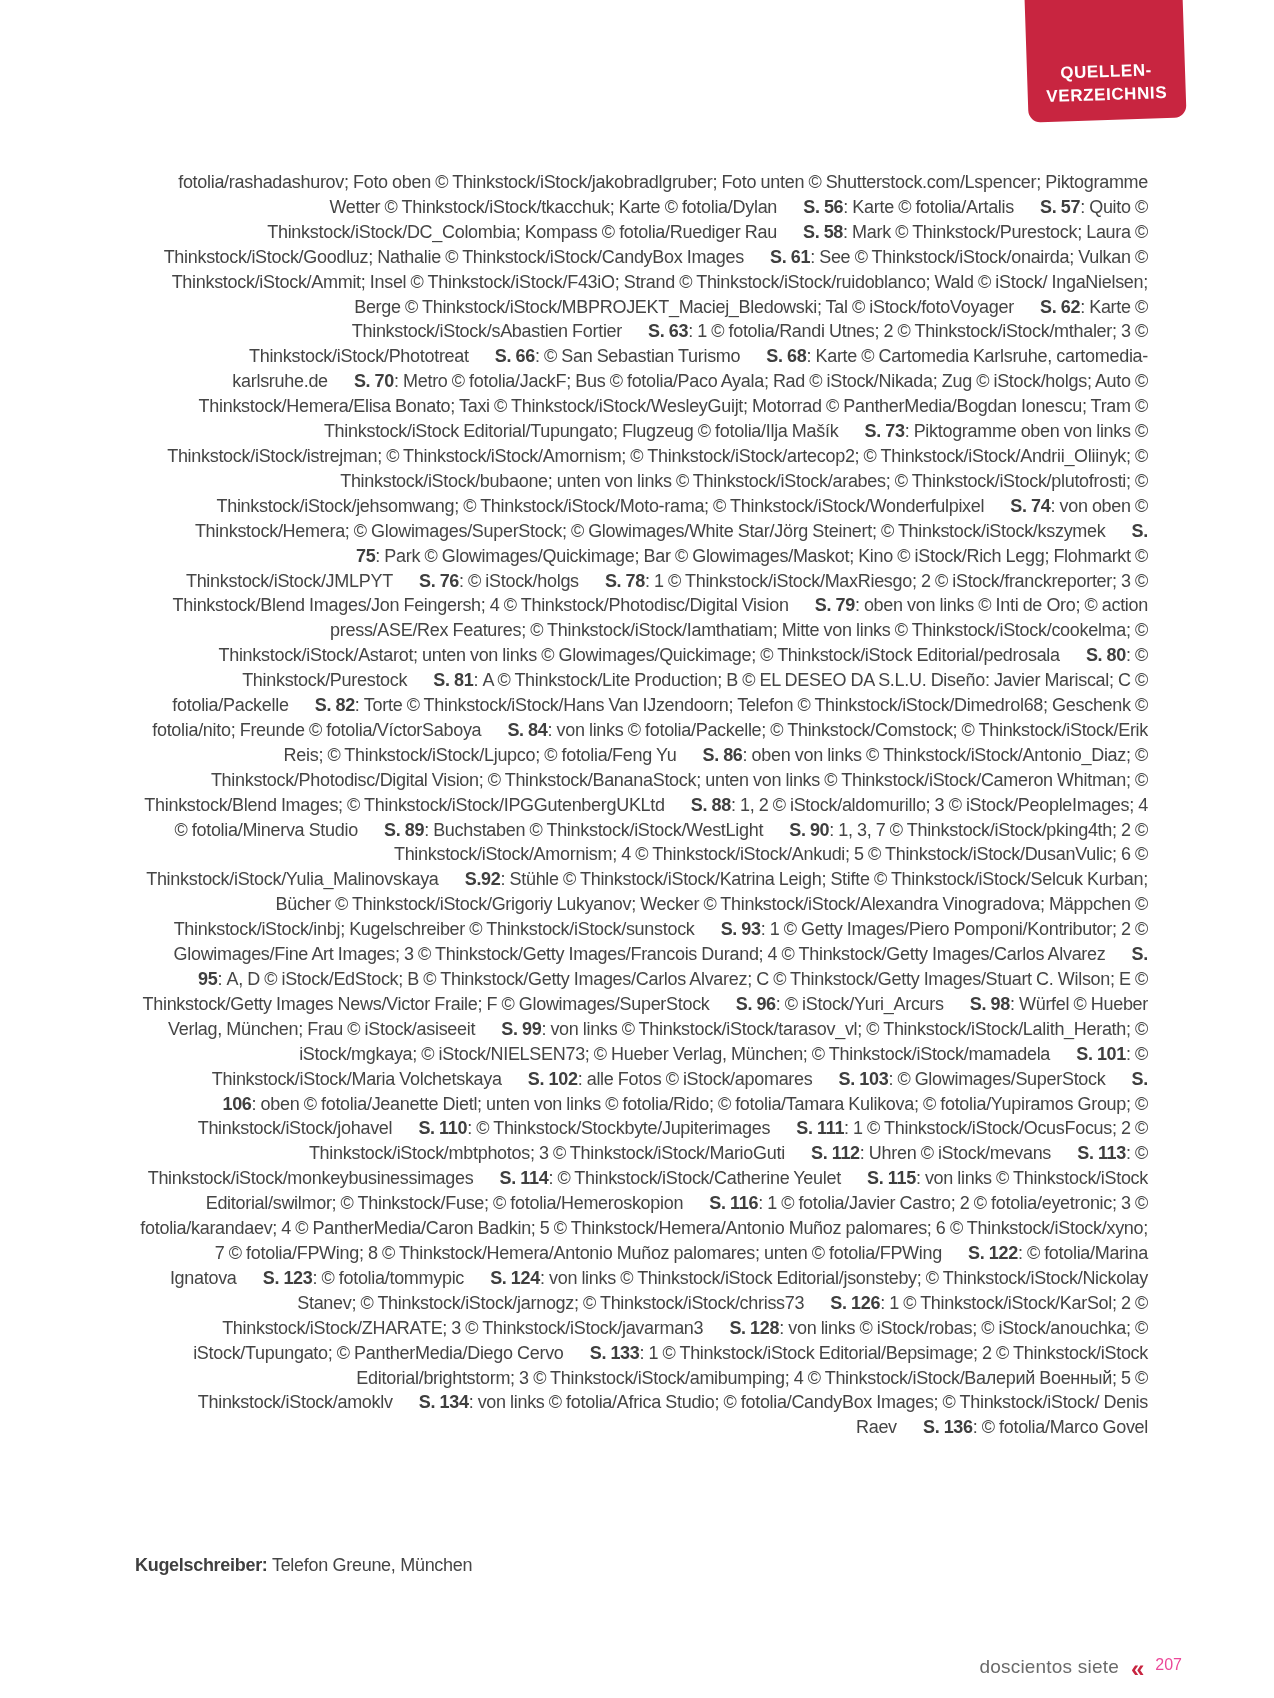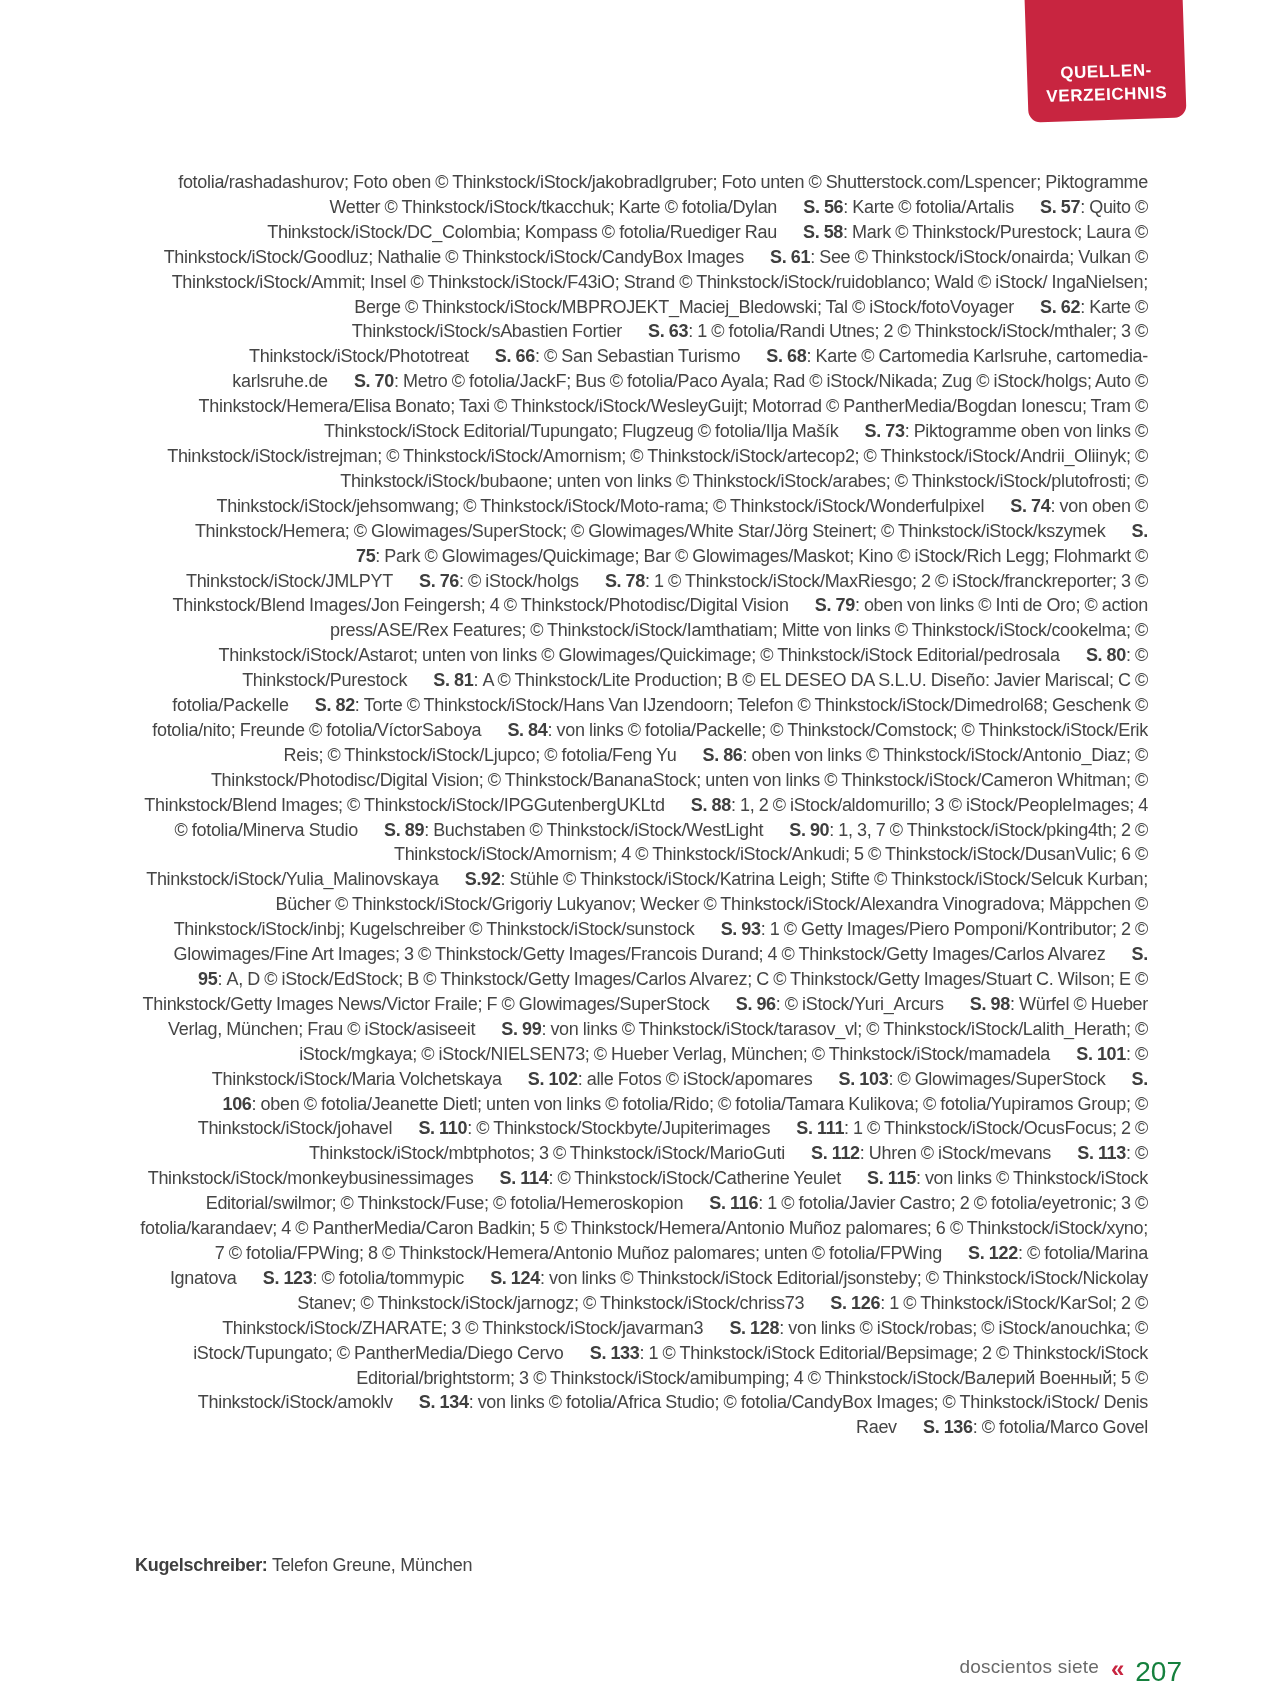--- a/index.html
+++ b/index.html
@@ -90,22 +90,22 @@
   .footer-pageinfo .chev {
     font-size: 24px;
     font-weight: bold;
     color: var(--accent, #c82540);
     letter-spacing: -1px;
     line-height: 1;
     position: relative;
     top: 1px;
   }
   .footer-pageinfo .pnum {
-    font-size: 28px;
-    color: #15803d;
+    font-size: 16px;
+    color: #ec4899;
   }
 </style>
 </head>
 <body>
 
 <div class="page">
 
   <div class="corner-tab">
     <span class="tab-line">QUELLEN-</span>
     <span class="tab-line">VERZEICHNIS</span>

